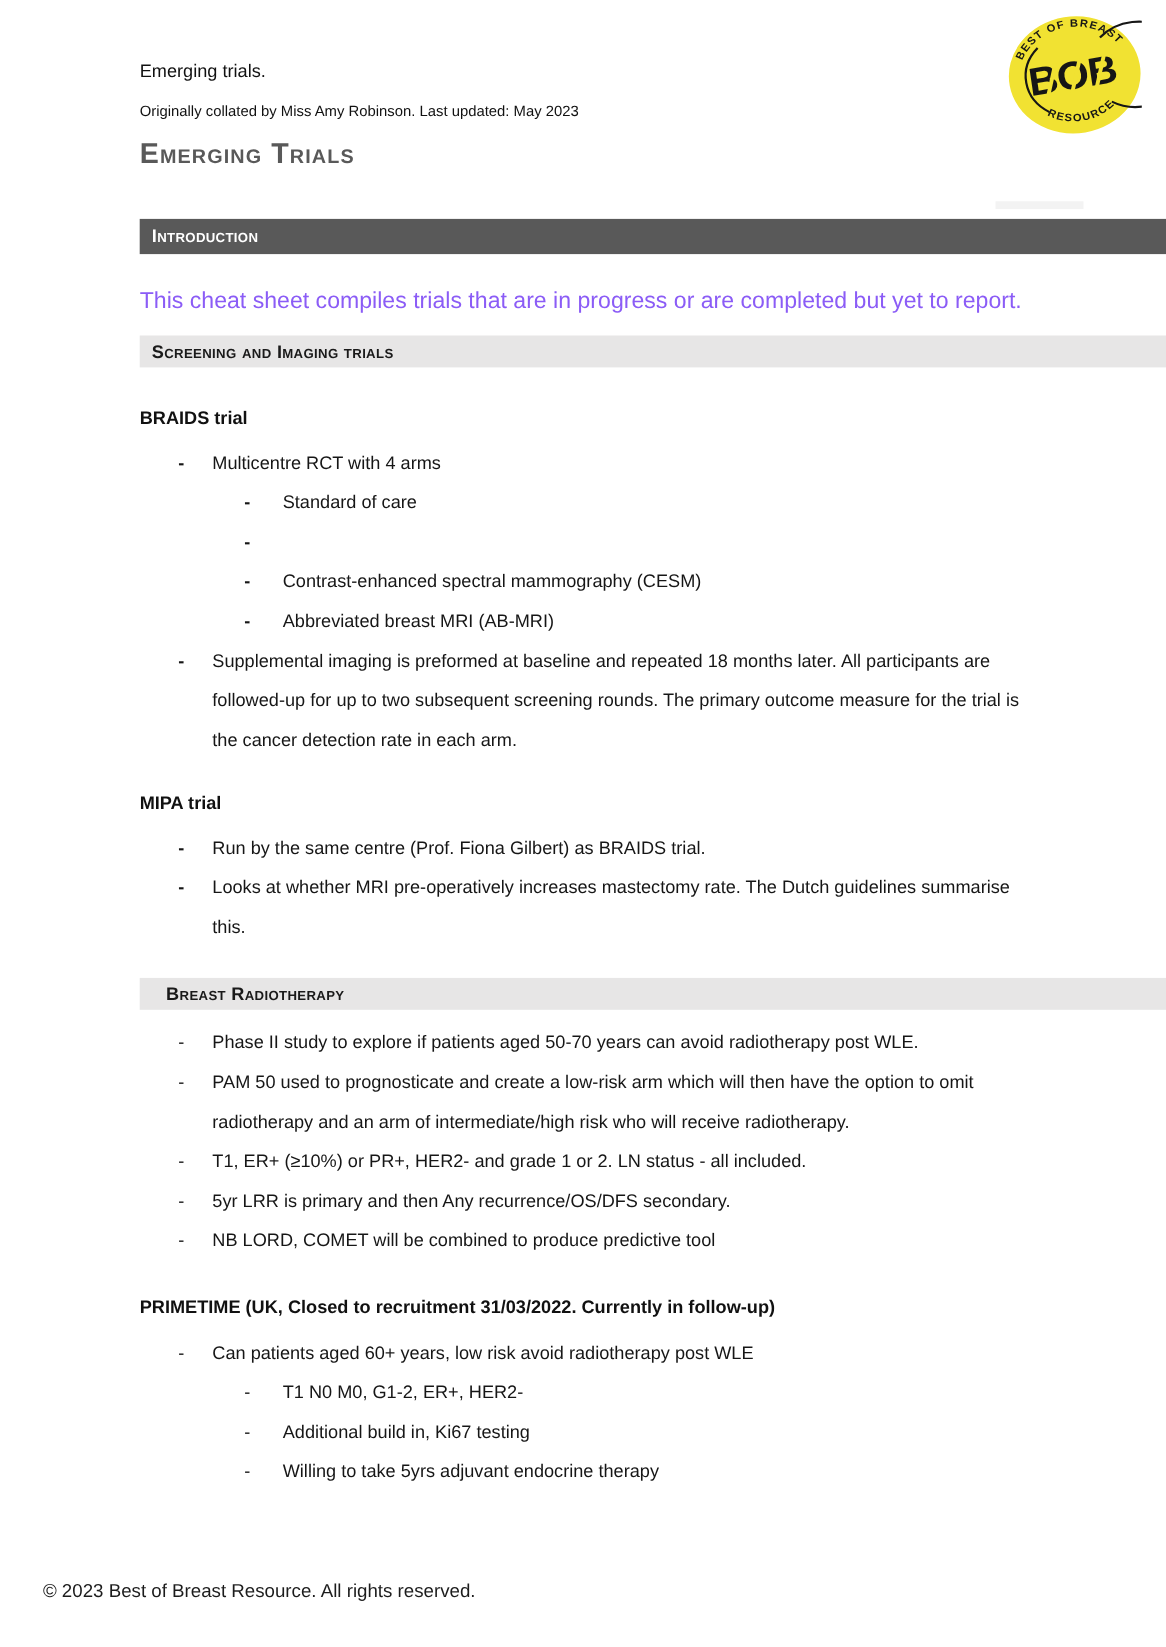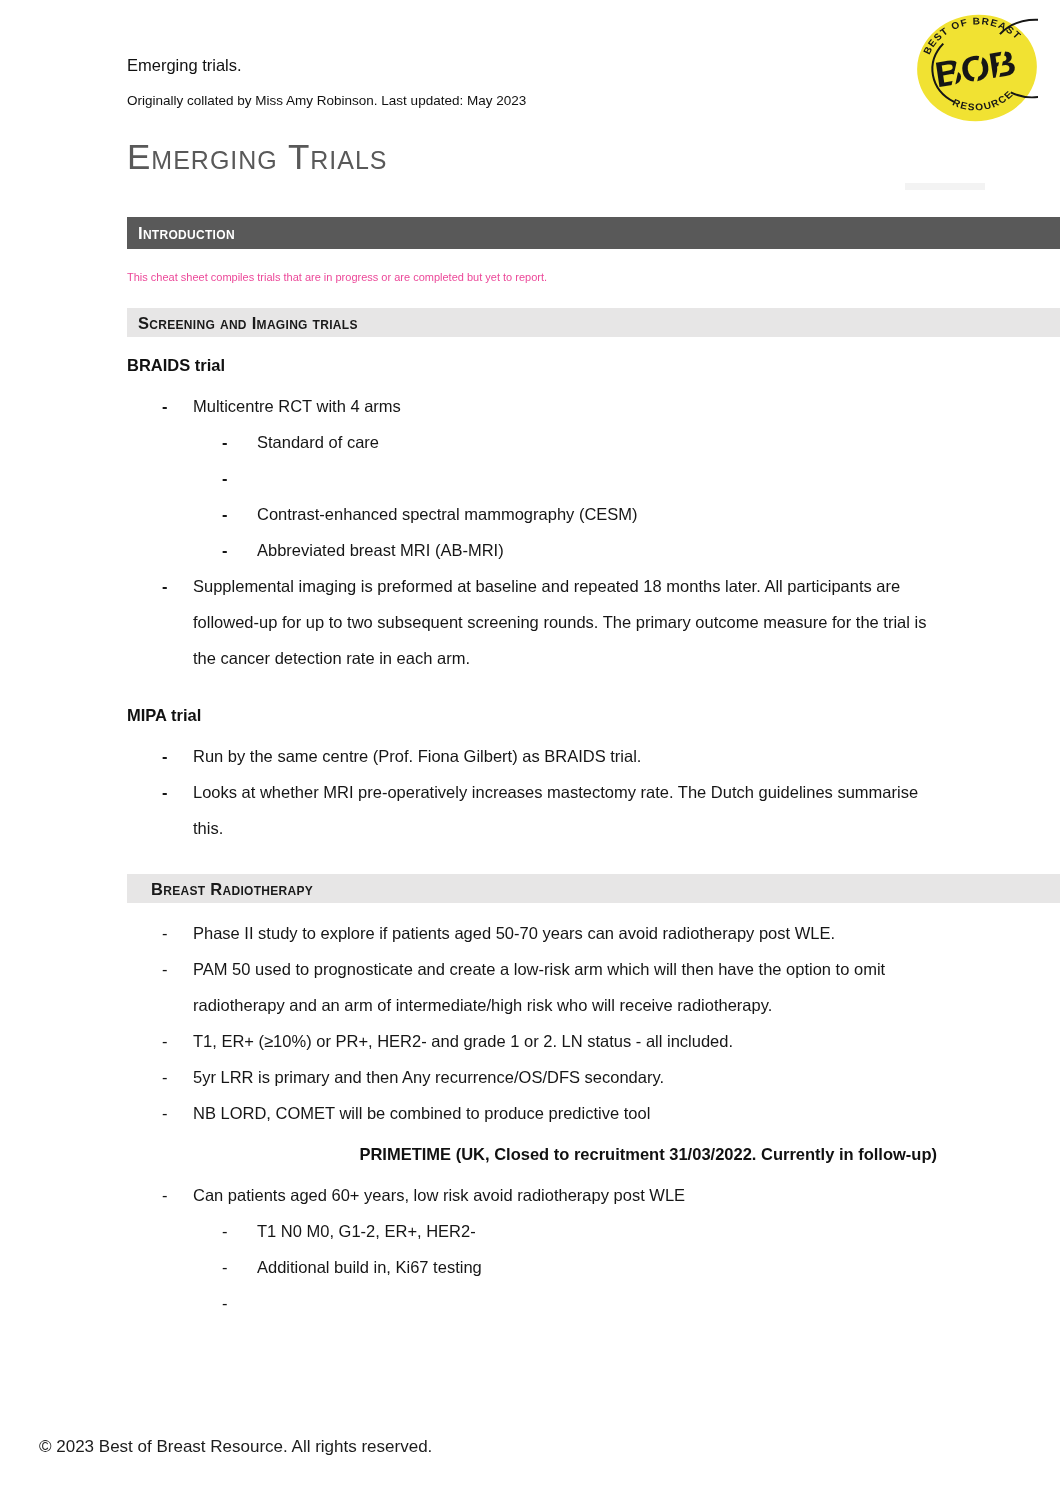--- a/index.html
+++ b/index.html
@@ -8,44 +8,44 @@
     width:1060px; height:1497px; position:relative; overflow:hidden;
     font-family:"Liberation Sans", sans-serif; color:#161616;
   }
   .page { position:relative; width:1060px; height:1497px; }
   .content { padding:56px 123px 0 127px; }
 
   .doc-title { font-size:16.5px; color:#111; }
   .doc-subtitle { font-size:13.5px; color:#111; margin-top:18px; }
 
   .page-title {
-    margin-top:26px; font-size:35px; font-weight:400;
+    margin-top:8px; font-size:26px; font-weight:700;
     font-variant:small-caps; letter-spacing:1px;
     color:var(--title, #595959); line-height:46px;
   }
   .title-fragment {
     position:absolute; left:905px; top:183px; width:80px; height:7px;
     background:#f3f3f3;
   }
 
   .banner {
     width:968px; height:32px; padding:6px 11px;
     font-variant:small-caps; font-weight:700; font-size:16.5px;
     letter-spacing:.3px; line-height:20px;
   }
   .banner.dark { background:var(--banner-dark,#595959); color:#ffffff; margin-top:37px; }
   .banner.light { background:var(--banner-light,#E7E6E6); color:#1a1a1a; height:29px; padding-top:5px; }
   .banner.first-light { margin-top:20px; }
   .banner.second-light { margin-top:28px;padding-left:24px; }
 
-  .intro-body { margin-top:17px; font-size:11px; line-height:22px; color:#ec4899; width:810px; }
-
-  .sub-heading { font-size:16.5px; font-weight:700; color:#111; margin-top:17px; line-height:22px; }
+  .intro-body { margin-top:32px; font-size:21px; line-height:22px; color:#8b5cf6; width:810px; }
+
+  .sub-heading { font-size:16.5px; font-weight:700; color:#111; margin-top:35px; line-height:22px; }
   .sub-heading.spaced { margin-top:28px; }
-  .sub-heading.spaced-lg { margin-top:12px;text-align:right; }
+  .sub-heading.spaced-lg { margin-top:32px; }
 
   .list { margin-top:12px; width:810px; }
   .item { display:flex; font-size:16.5px; line-height:36px; color:#161616; }
   .item .marker { flex:0 0 31px; margin-left:35px; }
   .item.lv2 .marker { flex:0 0 35px; margin-left:95px; }
   .item .txt { flex:1 1 auto; }
   .b-list .marker { font-weight:700; }
 
   .footer { position:absolute; left:39px; top:1437px; font-size:17px; color:#1c1c1c; }
 
@@ -180,20 +180,21 @@
       <div class="item lv2">
         <span class="marker">-</span>
         <span class="txt">T1 N0 M0, G1-2, ER+, HER2-</span>
       </div>
       <div class="item lv2">
         <span class="marker">-</span>
         <span class="txt">Additional build in, Ki67 testing</span>
       </div>
       <div class="item lv2">
         <span class="marker">-</span>
+        <span class="txt">Willing to take 5yrs adjuvant endocrine therapy</span>
       </div>
     </div>
 
   </div>
 
   <div class="footer">© 2023 Best of Breast Resource. All rights reserved.</div>
 
 </div>
 
 </body></html>

